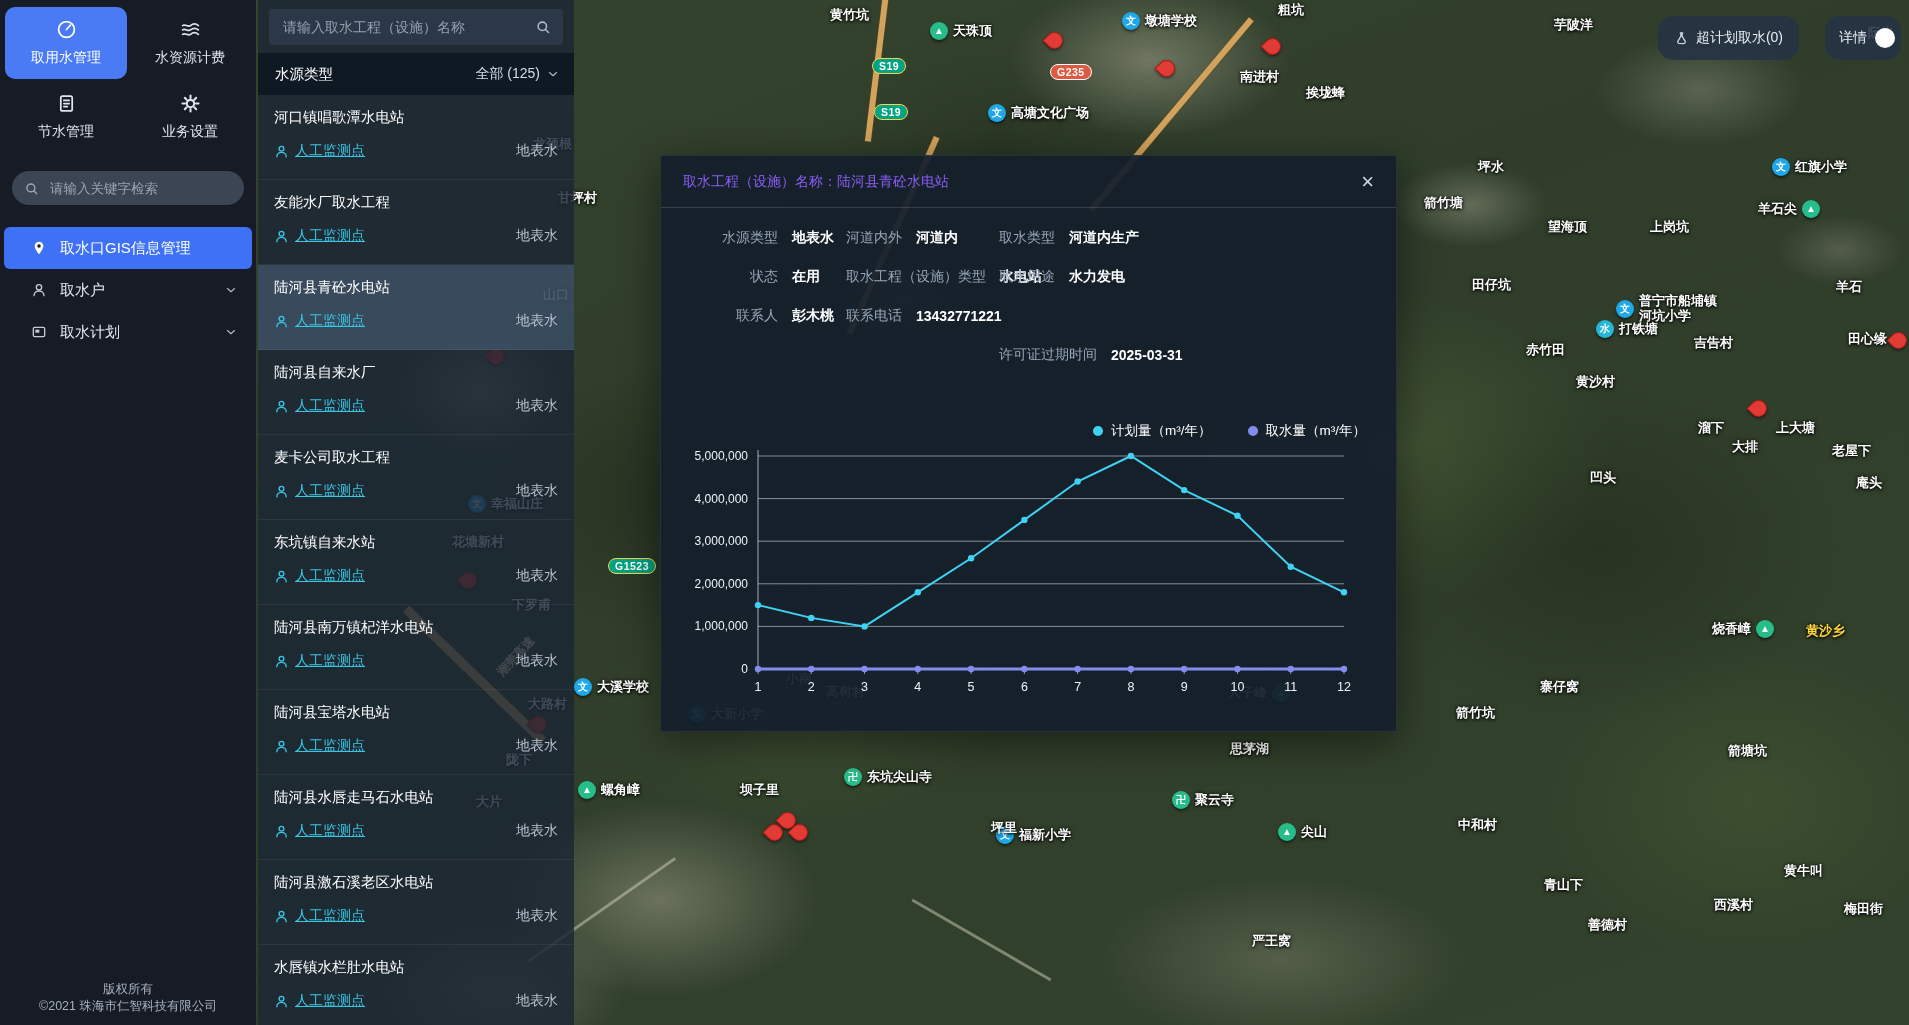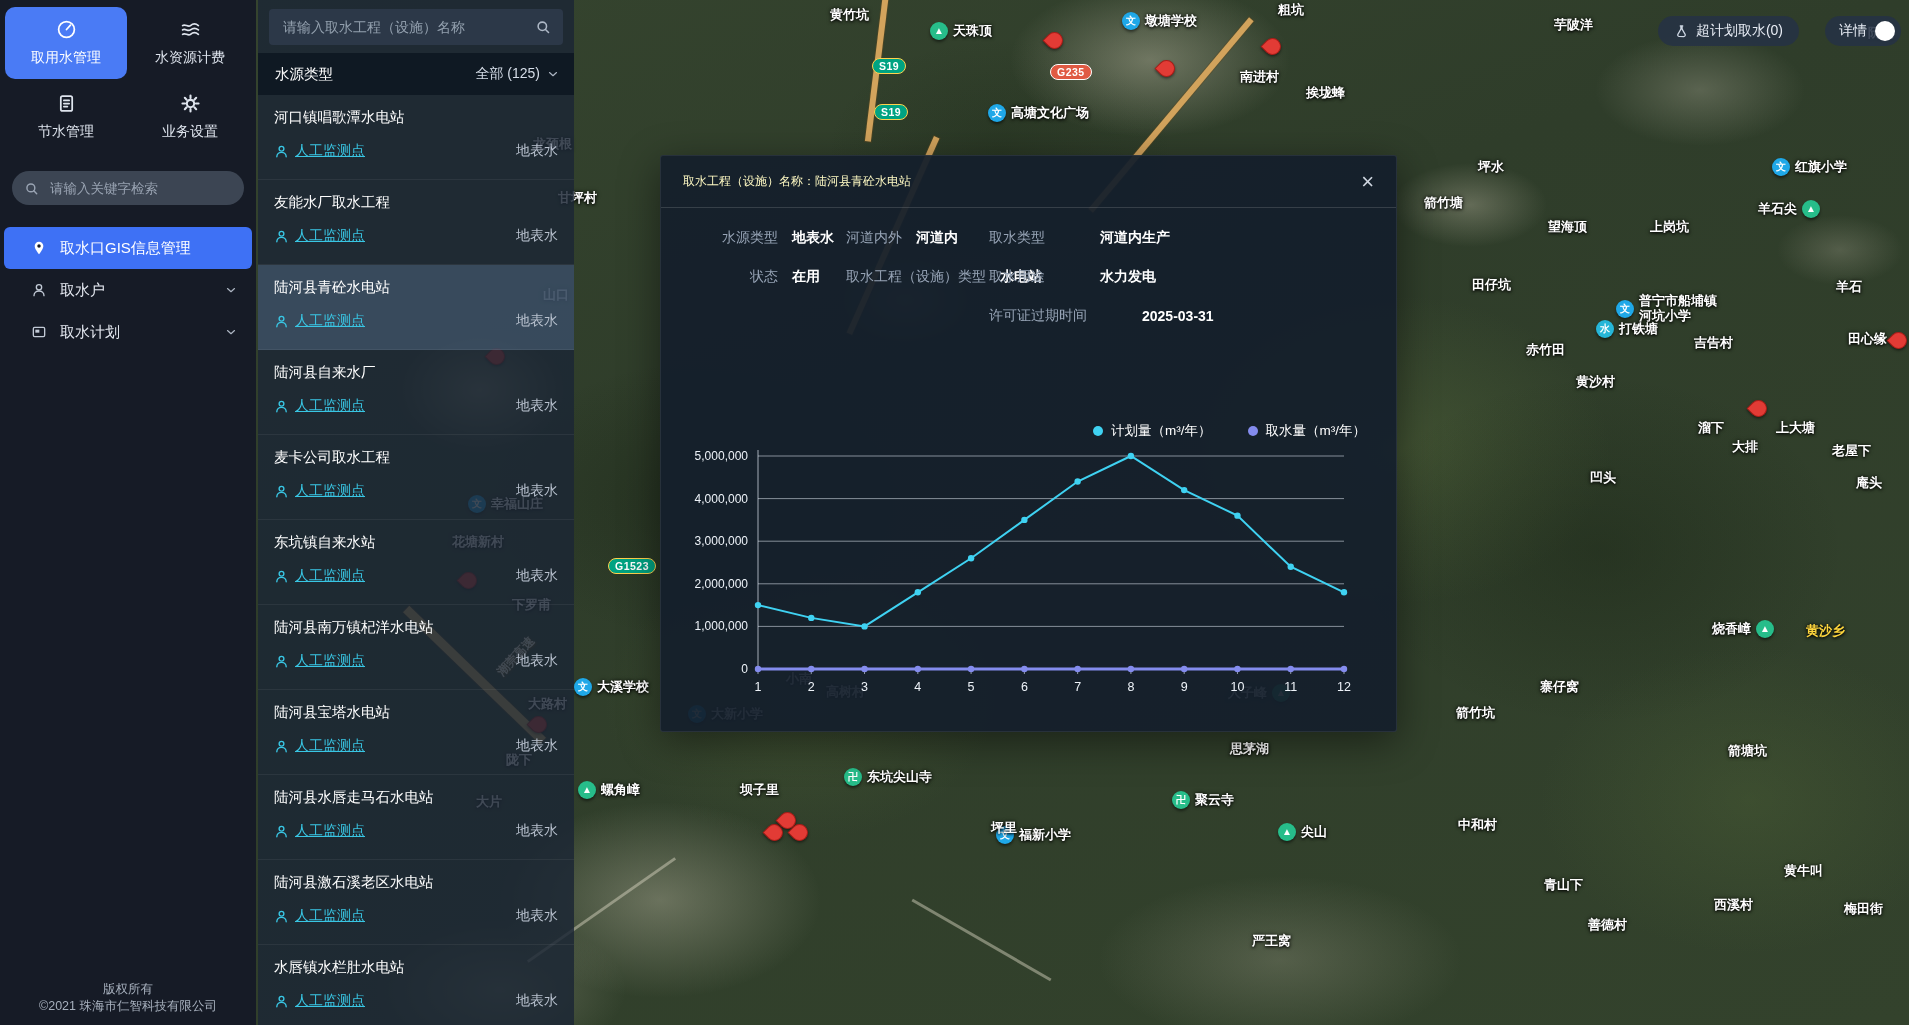--- a/index.html
+++ b/index.html
@@ -41,21 +41,21 @@
   .poi.blue{background:#1fa8e8;} .poi.green{background:#27bd8a;} .poi.cyan{background:#26b6d8;}
   .pin{position:absolute;width:15px;height:15px;background:#e23b35;border:1px solid #a81d18;
     border-radius:50% 50% 50% 0;transform:rotate(45deg);box-shadow:1px 1px 3px rgba(0,0,0,.5);}
   .rbadge{position:absolute;font-size:10.5px;font-weight:bold;color:#fff;padding:1px 6px;
     border-radius:9px;letter-spacing:.5px;}
   .rbadge.s{background:#00a382;border:1.5px solid #ffd24d;}
   .rbadge.g{background:#e05a43;border:1.5px solid #fff;}
 
   
   .top-pills{position:absolute;top:16px;right:8px;z-index:25;display:flex;align-items:center;gap:26px;}
-  .pill{height:30px;border-radius:15px;background:rgba(38,50,68,.88);color:#e8edf5;
+  .pill{height:44px;border-radius:15px;background:rgba(38,50,68,.88);color:#e8edf5;
     display:flex;align-items:center;font-size:14px;padding:0 16px;cursor:pointer;}
   .pill .ic{width:15px;height:15px;margin-right:7px;color:#cfd8e4;}
   .pill.toggle{padding:0 6px 0 14px;}
   .knob{width:20px;height:20px;border-radius:50%;background:#fff;margin-left:8px;}
 
   
   .sidebar{position:absolute;left:0;top:0;bottom:0;width:256px;background:#161b26;z-index:20;}
   .modules{display:grid;grid-template-columns:1fr 1fr;gap:2px;padding:7px 5px 0 5px;}
   .module{height:72px;display:flex;flex-direction:column;align-items:center;justify-content:center;
     color:#dfe5ee;border-radius:10px;cursor:pointer;}
@@ -101,26 +101,26 @@
   .st-mon{color:#39c6e4;font-size:14px;display:flex;align-items:center;text-decoration:underline;}
   .st-mon .ic{width:15px;height:15px;margin-right:6px;text-decoration:none;}
   .st-src{margin-left:auto;color:#b9c2cf;font-size:14px;}
 
   
   .modal{position:absolute;left:660px;top:155px;width:737px;height:577px;z-index:30;
     background:rgba(20,31,44,.94);border:1px solid rgba(255,255,255,.08);border-radius:3px;
     box-shadow:0 10px 40px rgba(0,0,0,.45);box-sizing:border-box;}
   .md-head{height:51px;border-bottom:1px solid rgba(255,255,255,.14);display:flex;
     align-items:center;padding:0 22px;}
-  .md-title{color:#fef9c3;font-size:12px;}
+  .md-title{color:#8b5cf6;font-size:14px;}
   .md-close{margin-left:auto;color:#cfd6e0;font-size:22px;line-height:1;cursor:pointer;}
   .md-details{position:absolute;left:0;right:0;top:62px;}
   .md-row{position:relative;height:39px;}
   .md-cell{position:absolute;top:0;height:39px;display:flex;align-items:center;white-space:nowrap;}
-  .md-cell.c0{left:22px;} .md-cell.c1{left:185px;} .md-cell.c2{left:328px;gap:41px;}
+  .md-cell.c0{left:22px;} .md-cell.c1{left:185px;} .md-cell.c2{left:338px;}
   .md-cell.c0 .dlab{display:inline-block;min-width:95px;text-align:right;}
   .dlab{color:#97a4b6;font-size:14px;}
   .dval{color:#fff;font-size:14px;font-weight:bold;margin-left:14px;}
   .legend{position:absolute;top:266px;right:30px;display:flex;gap:36px;align-items:center;}
   .leg-item{display:flex;align-items:center;color:#fff;font-size:13.5px;}
   .leg-dot{width:10px;height:10px;border-radius:50%;margin-right:8px;}
   .chart-wrap{position:absolute;left:10px;top:286px;}
   .ylab,.xlab{fill:#eef3f9;font-family:"Liberation Sans","DejaVu Sans",sans-serif;}
   .ylab{font-size:12px;} .xlab{font-size:12.5px;}
 </style>
@@ -477,20 +477,30 @@
           <div class="md-cell c1">
             <span class="dlab">取水工程（设施）类型</span>
     <span class="dval">水电站</span>
           </div>
           <div class="md-cell c2">
             <span class="dlab">取水用途</span>
     <span class="dval">水力发电</span>
           </div>
         </div>
         <div class="md-row">
+          <div class="md-cell c0">
+            <span class="dlab">联系人</span>
+    <span class="dval">彭木桃</span>
+          </div>
+          <div class="md-cell c1">
+            <span class="dlab">联系电话</span>
+    <span class="dval">13432771221</span>
+          </div>
+        </div>
+        <div class="md-row">
           <div class="md-cell c2">
             <span class="dlab">许可证过期时间</span>
     <span class="dval">2025-03-31</span>
           </div>
         </div>
       </div>
     <div class="legend" id="legend">
         <span class="leg-item">
    <span class="leg-dot" style="background:#3fd2f2"></span>
    <span>计划量（m³/年）</span>

